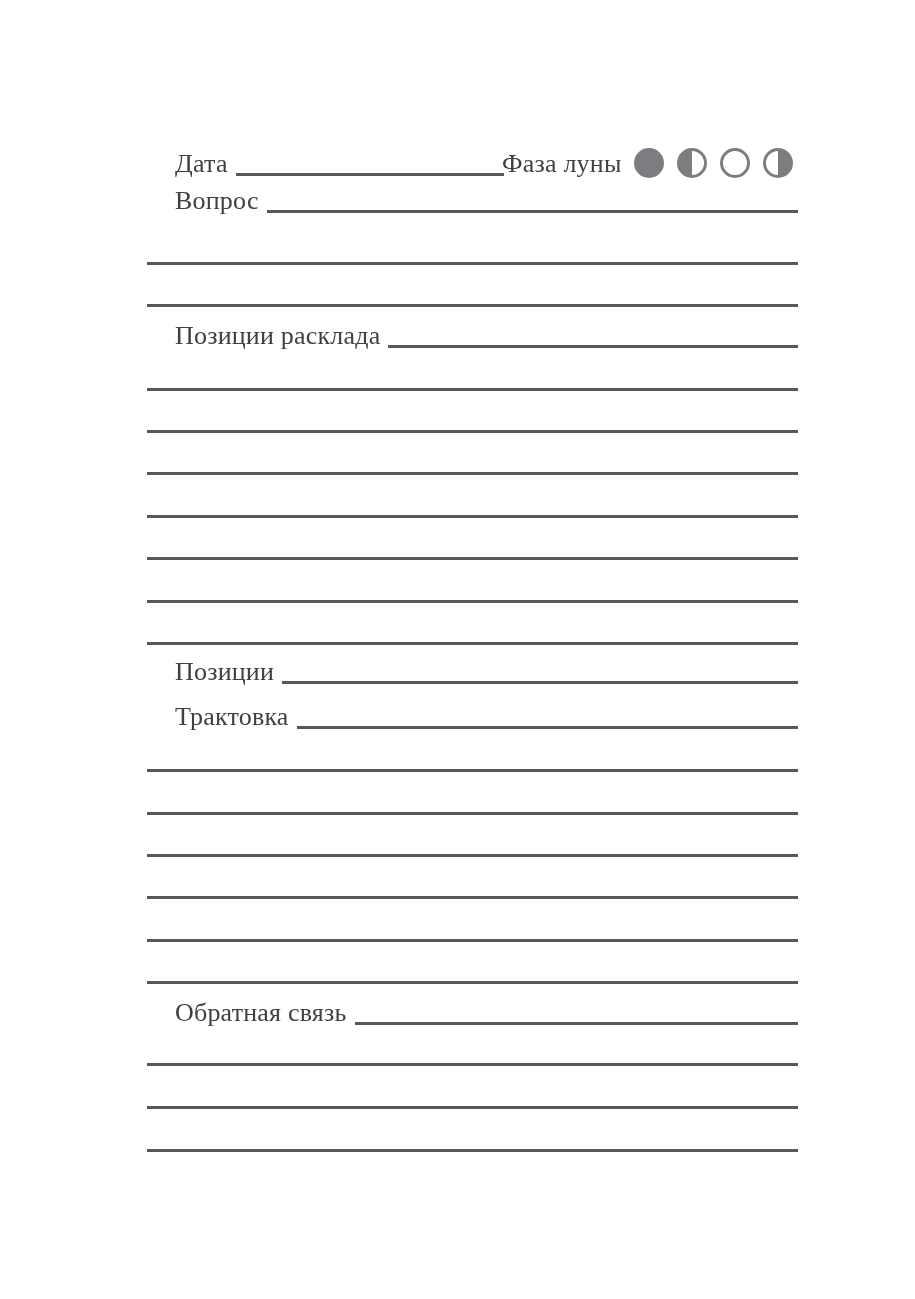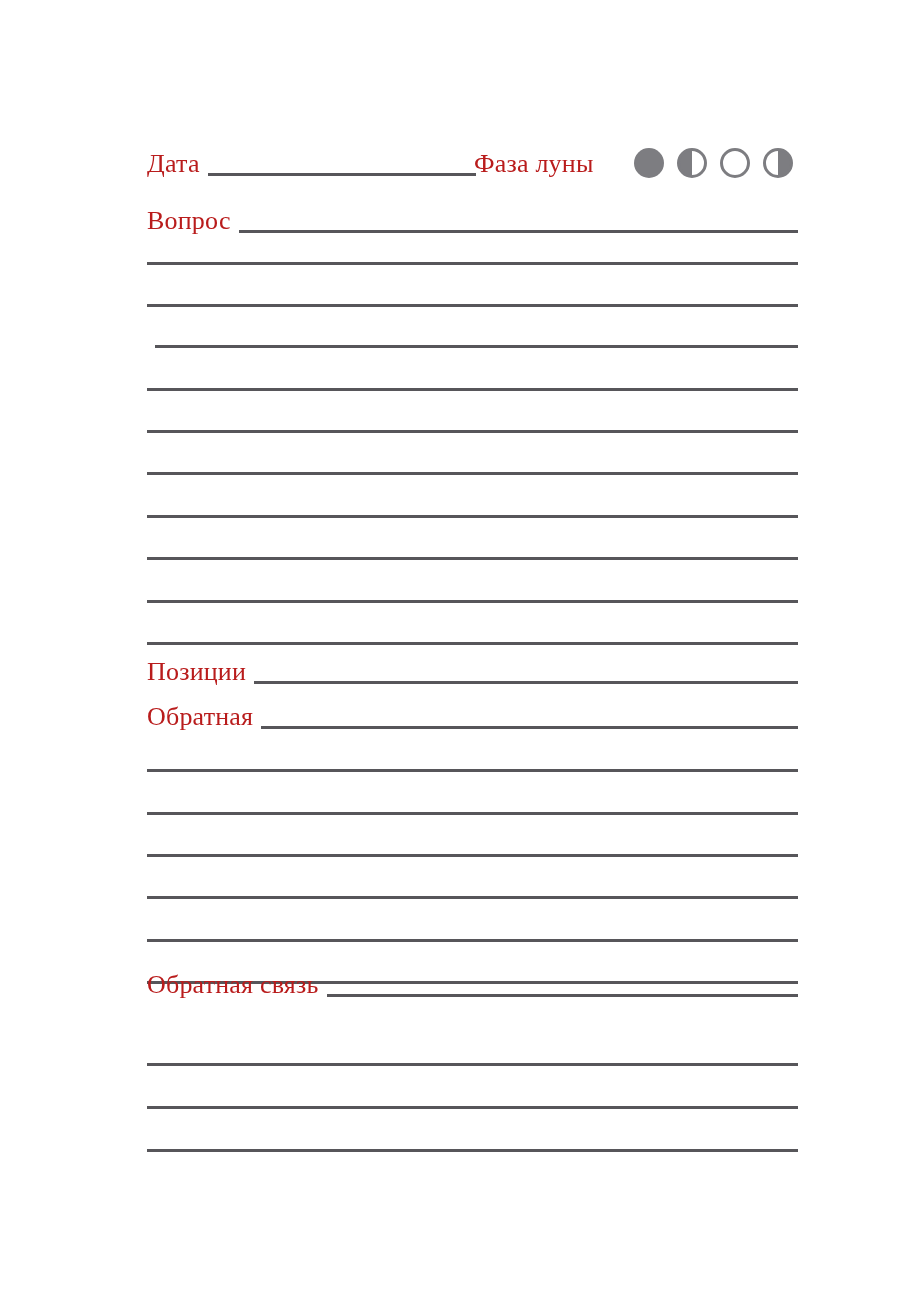--- a/index.html
+++ b/index.html
@@ -19,23 +19,24 @@
     position: absolute;
     left: 147px;
     right: 117px;
     height: 30px;
     display: flex;
     align-items: flex-end;
   }
   .label {
     font-size: 26px;
     line-height: 30px;
-    color: #b91c1c;
+    color: #404040;
     white-space: nowrap;
     letter-spacing: 0.2px;
+    margin-left: 28px;
   }
   .abs-label {
     position: absolute;
     left: 474px;
     top: 149px;
     height: 30px;
   }
   .rule {
     flex: 1 1 auto;
     height: 3px;
@@ -94,55 +95,56 @@
   </div>
 
   <span class="label abs-label">Фаза луны</span>
   <div class="moons">
     <span class="moon full"></span>
     <span class="moon half-left"></span>
     <span class="moon empty"></span>
     <span class="moon half-right"></span>
   </div>
 
-  <div class="row" style="top:206px">
+  <div class="row" style="top:186px">
     <span class="label">Вопрос</span>
     <span class="rule"></span>
   </div>
   <div class="blank" style="top:262px"></div>
   <div class="blank" style="top:304px"></div>
 
   <div class="row" style="top:321px">
+    <span class="label">Позиции расклада</span>
     <span class="rule"></span>
   </div>
   <div class="blank" style="top:388px"></div>
   <div class="blank" style="top:430px"></div>
   <div class="blank" style="top:472px"></div>
   <div class="blank" style="top:515px"></div>
   <div class="blank" style="top:557px"></div>
   <div class="blank" style="top:600px"></div>
   <div class="blank" style="top:642px"></div>
 
   <div class="row" style="top:657px">
     <span class="label">Позиции</span>
     <span class="rule"></span>
   </div>
 
   <div class="row" style="top:702px">
-    <span class="label">Обратная</span>
+    <span class="label">Трактовка</span>
     <span class="rule"></span>
   </div>
   <div class="blank" style="top:769px"></div>
   <div class="blank" style="top:812px"></div>
   <div class="blank" style="top:854px"></div>
   <div class="blank" style="top:896px"></div>
   <div class="blank" style="top:939px"></div>
   <div class="blank" style="top:981px"></div>
 
-  <div class="row" style="top:970px">
+  <div class="row" style="top:998px">
     <span class="label">Обратная связь</span>
     <span class="rule"></span>
   </div>
   <div class="blank" style="top:1063px"></div>
   <div class="blank" style="top:1106px"></div>
   <div class="blank" style="top:1149px"></div>
 
 </div>
 
 </body></html>

